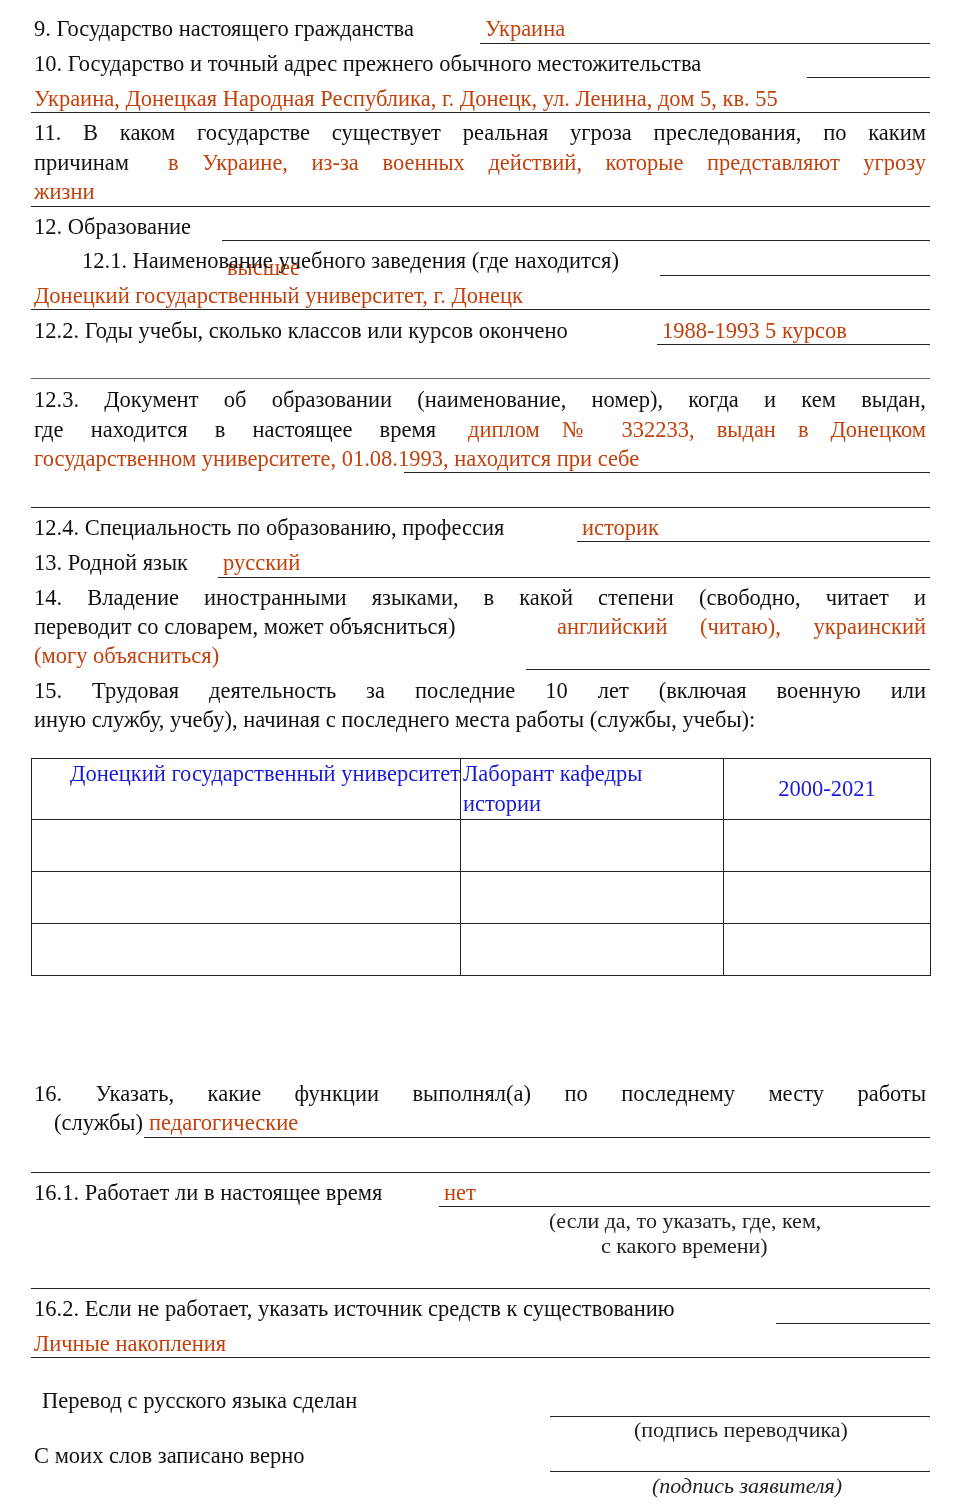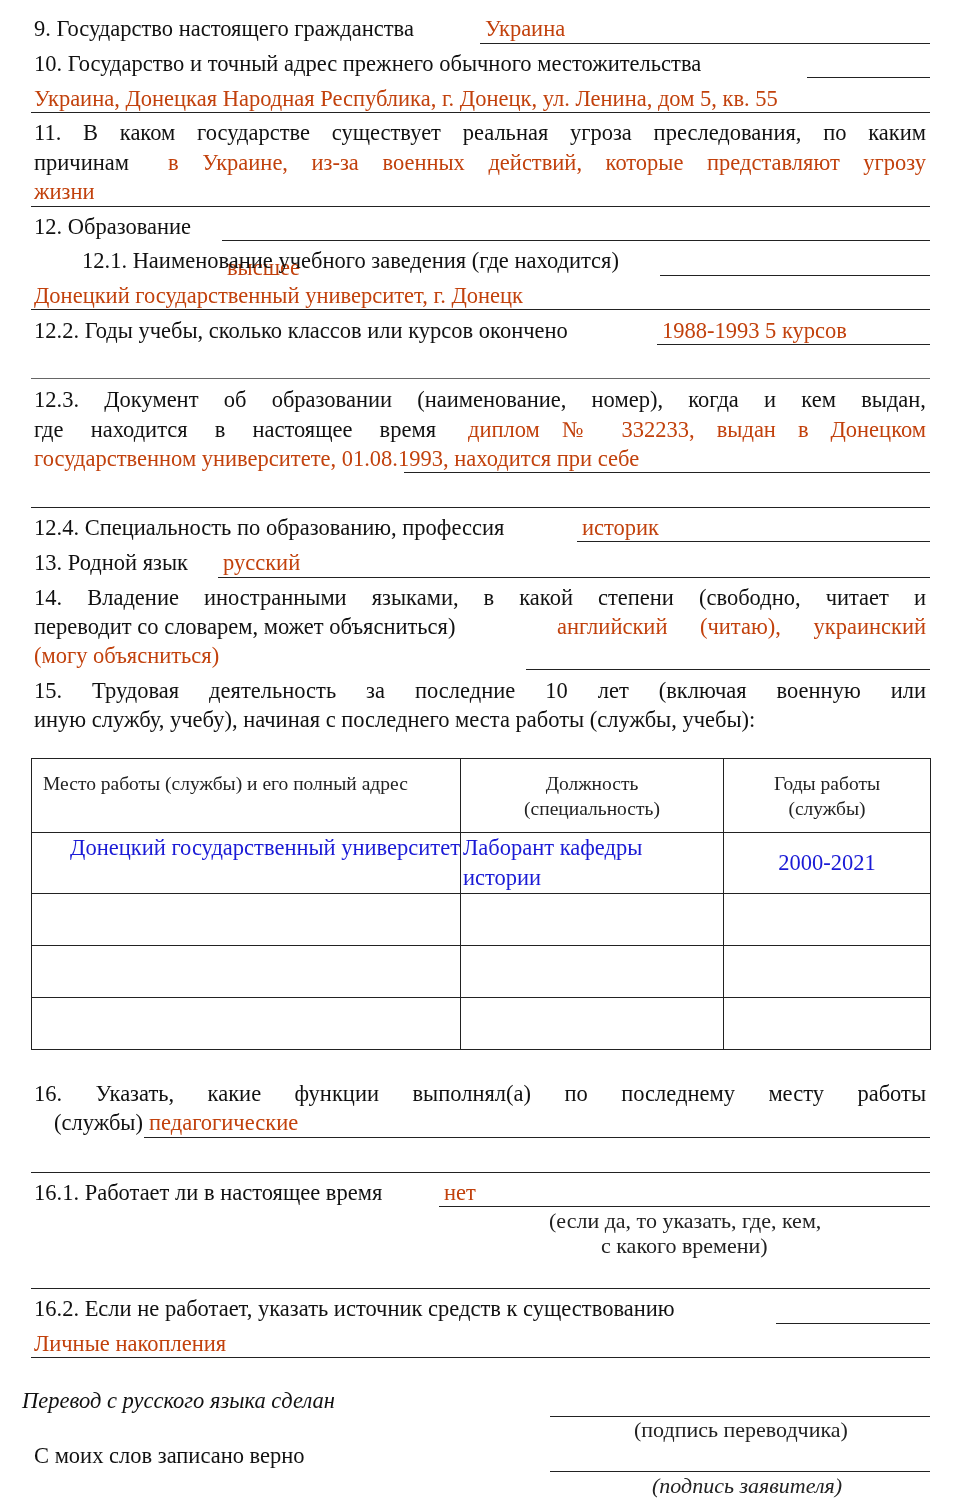--- a/index.html
+++ b/index.html
@@ -80,25 +80,20 @@
 <div class="abs txt just" style="left:34px;top:676px;width:892px;">15. Трудовая деятельность за последние 10 лет (включая военную или</div>
 <div class="abs txt" style="left:34px;top:705px;">иную службу, учебу), начиная с последнего места работы (службы, учебы):</div>
 
 <table class="work">
   <colgroup>
     <col style="width:429px">
       <col style="width:263px">
       <col style="width:207px">
   </colgroup>
   <tbody>
-      <tr style="height:74px;">
-    <td class="hcell" style="text-align:left;padding-left:11px;">Место работы (службы) и его полный адрес</td>
-    <td class="hcell" style="padding-left:45px;padding-right:45px;">Должность (специальность)</td>
-    <td class="hcell" style="padding-left:30px;padding-right:30px;">Годы работы (службы)</td>
-  </tr>
   <tr style="height:60px;">
     <td class="cell-blue" style="padding-left:2px;text-align:right;">Донецкий государственный университет</td>
     <td class="cell-blue" style="padding-left:2px;">Лаборант кафедры истории</td>
     <td class="cell-blue" style="text-align:center;vertical-align:middle;">2000-2021</td>
   </tr>
   <tr style="height:52px;">
     <td class="cell-blue"></td>
     <td class="cell-blue"></td>
     <td class="cell-blue"></td>
   </tr>
@@ -126,19 +121,19 @@
 <div class="line" style="left:439px;top:1206px;width:491px;"></div>
 <div class="abs txt small" style="left:549px;top:1208px;line-height:25px;">(если да, то указать, где, кем,</div>
 <div class="abs txt small" style="left:601px;top:1233px;line-height:25px;">с какого времени)</div>
 <div class="line" style="left:31px;top:1288px;width:899px;"></div>
 
 <div class="abs txt" style="left:34px;top:1294px;">16.2. Если не работает, указать источник средств к существованию</div>
 <div class="line" style="left:776px;top:1323px;width:154px;"></div>
 <div class="abs txt blue" style="left:34px;top:1329px;">Личные накопления</div>
 <div class="line" style="left:31px;top:1357px;width:899px;"></div>
 
-<div class="abs txt" style="left:22px;top:1386px;font-style:italic;">Перевод с русского языка сделан</div>
+<div class="abs txt" style="left:42px;top:1386px;">Перевод с русского языка сделан</div>
 <div class="line" style="left:550px;top:1416px;width:380px;"></div>
 <div class="abs txt small" style="left:634px;top:1417px;line-height:25px;">(подпись переводчика)</div>
 
 <div class="abs txt" style="left:34px;top:1441px;">С моих слов записано верно</div>
 <div class="line" style="left:550px;top:1471px;width:380px;"></div>
 <div class="abs txt small" style="left:652px;top:1473px;line-height:25px;font-style:italic;">(подпись заявителя)</div>
 
 </body></html>

